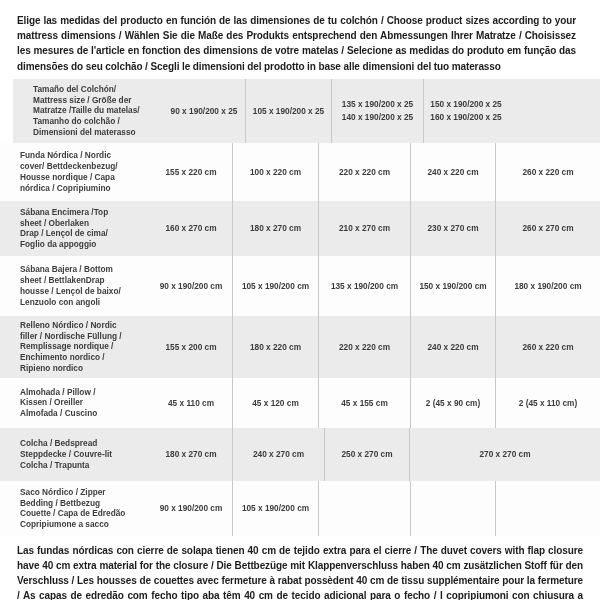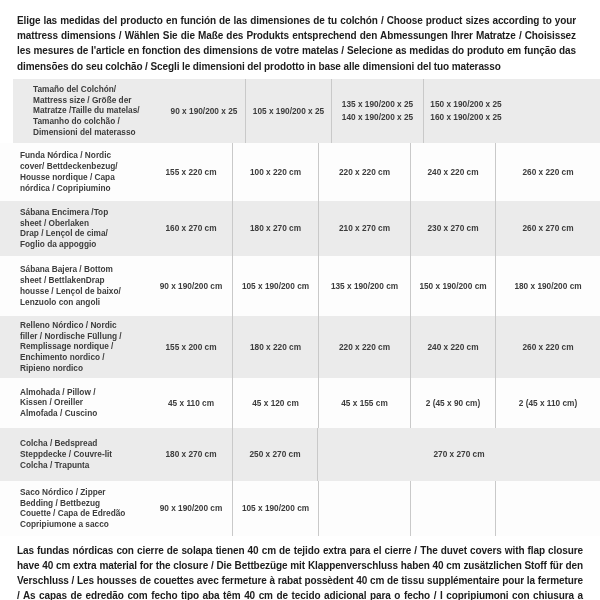--- a/index.html
+++ b/index.html
@@ -216,20 +216,23 @@
 
   <div class="row">
     <div class="label">
         <span class="txt">Colcha / Bedspread
 Steppdecke / Couvre-lit
 Colcha / Trapunta</span>
       </div>
     <div class="cell c1">
         <span class="txt">180 x 270 cm</span>
       </div>
+    <div class="cell c3">
+        <span class="txt">240 x 270 cm</span>
+      </div>
     <div class="cell c4">
         <span class="txt">250 x 270 cm</span>
       </div>
     <div class="cell c5">
         <span class="txt">270 x 270 cm</span>
       </div>
   </div>
 
   <div class="row">
     <div class="label">

